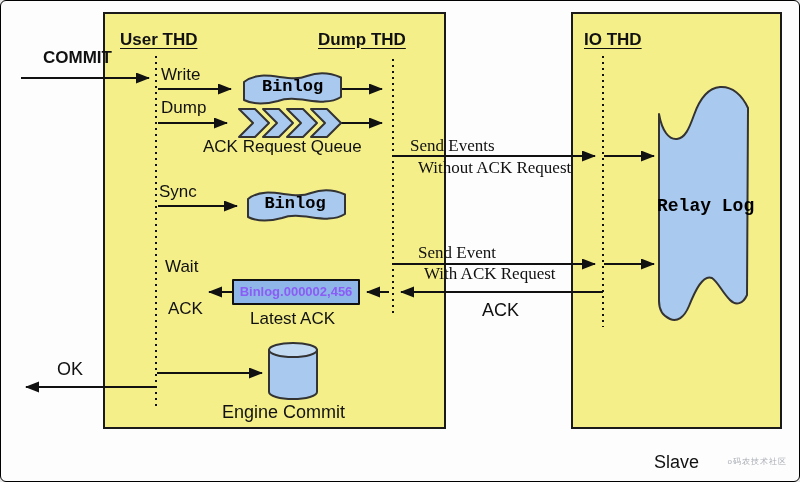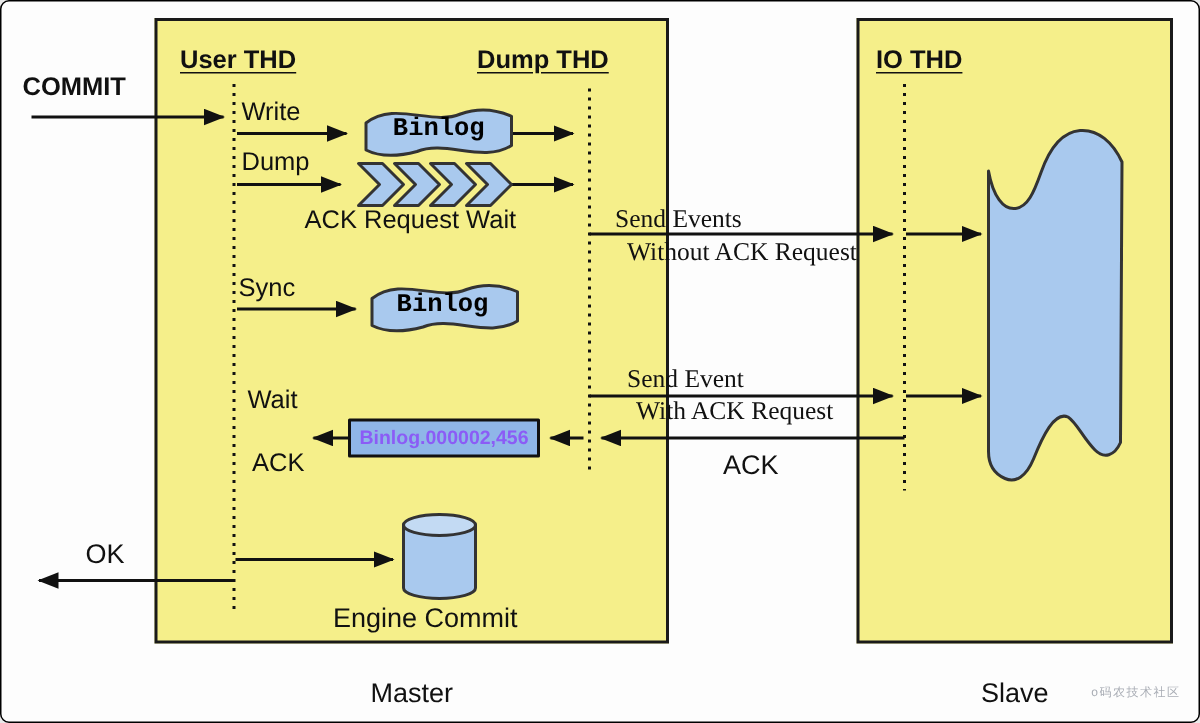--- a/index.html
+++ b/index.html
@@ -11,21 +11,21 @@
   }
   .panel{
     position:absolute;background:#f5ef8a;border:2px solid #1a1a1a;
     box-sizing:border-box;
   }
   .panel.master{left:102px;top:11px;width:343px;height:417px;}
   .panel.slave{left:570px;top:11px;width:211px;height:417px;}
   svg.layer{position:absolute;left:0;top:0;pointer-events:none;}
   .lbl{position:absolute;font-size:17px;line-height:1.1;white-space:nowrap;}
   .hdr{font-weight:bold;text-decoration:underline;text-underline-offset:3px;}
-  .bold{font-weight:bold;}
+  .bold{font-weight:bold;margin-left:28px;}
   .serif{font-family:"Liberation Serif", serif;font-size:17px;}
   .navy{color:#000000;font-weight:600;font-family:Liberation Mono, monospace;}
   .ctr{text-align:center;}
   .big{font-size:18px;}
   .ackval{font-size:13px;font-weight:bold;color:#8b5cf6;letter-spacing:0;}
   .wm{font-size:8px;color:#a9adb5;letter-spacing:1px;}
 </style>
 </head>
 <body>
 
@@ -99,27 +99,28 @@
   <div class="lbl bold" style="left:14px;top:48px">COMMIT</div>
   <div class="lbl" style="left:160px;top:65px">Write</div>
   <div class="lbl" style="left:160px;top:98px">Dump</div>
   <div class="lbl" style="left:158px;top:182px">Sync</div>
   <div class="lbl" style="left:164px;top:257px">Wait</div>
   <div class="lbl" style="left:167px;top:299px">ACK</div>
   <div class="lbl big" style="left:56px;top:359px">OK</div>
 
   <div class="lbl navy ctr" style="left:243px;top:77px;width:97px">Binlog</div>
   <div class="lbl navy ctr" style="left:247px;top:194px;width:94px">Binlog</div>
-  <div class="lbl" style="left:202px;top:137px">ACK Request Wait</div>
+  <div class="lbl" style="left:202px;top:137px">ACK Request Queue</div>
   <div class="lbl ackval ctr" style="left:233px;top:284px;width:124px">Binlog.000002,456</div>
+  <div class="lbl" style="left:249px;top:309px">Latest ACK</div>
   <div class="lbl big" style="left:221px;top:402px">Engine Commit</div>
+  <div class="lbl navy ctr big" style="left:656px;top:196px;width:94px;font-weight:600">Relay Log</div>
 
   <div class="lbl serif" style="left:409px;top:136px">Send Events</div>
   <div class="lbl serif" style="left:417px;top:158px">Without ACK Request</div>
   <div class="lbl serif" style="left:417px;top:243px">Send Event</div>
   <div class="lbl serif" style="left:423px;top:264px">With ACK Request</div>
   <div class="lbl big" style="left:481px;top:300px">ACK</div>
 
-  <div class="lbl big ctr" style="left:102px;top:452px;width:343px">Master</div>
   <div class="lbl big ctr" style="left:570px;top:452px;width:211px">Slave</div>
 
   <div class="lbl wm" style="left:700px;top:457px;width:86px;text-align:right">o码农技术社区</div>
 </div>
 
 </body></html>

